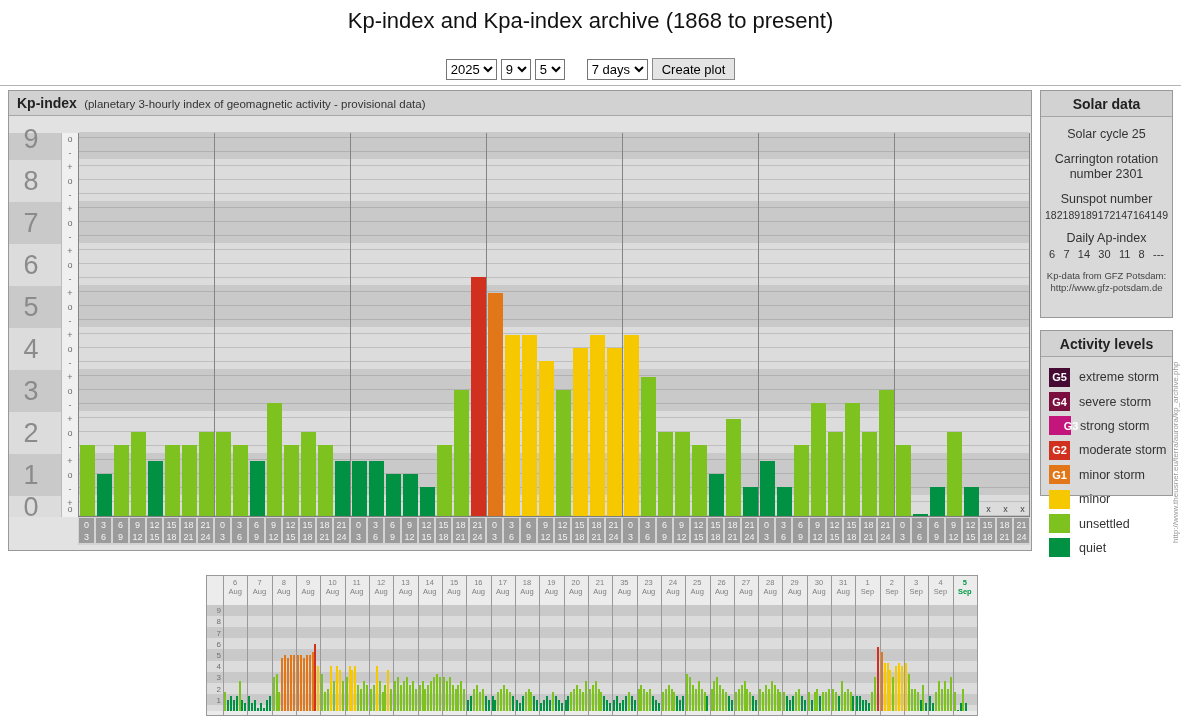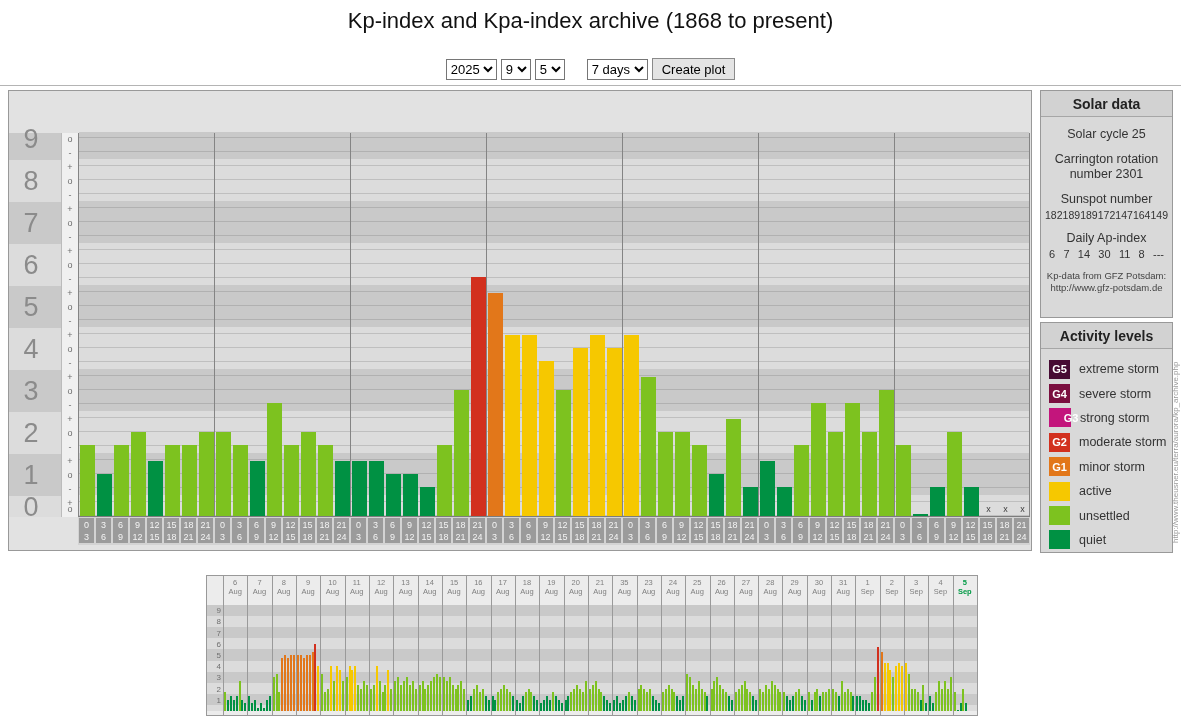--- a/index.html
+++ b/index.html
@@ -42,21 +42,21 @@
   .day-sep{position:absolute;top:0;width:1px;height:100%;background:#848484;}
   .kp-bar{position:absolute;}
   .no-data{position:absolute;bottom:2px;text-align:center;font-size:9px;color:#3c3c3c;}
   #tick-row{position:absolute;left:69px;top:426px;width:952px;height:28px;background:#d3d3d3;}
   .tick-box{position:absolute;top:1px;width:15px;height:25px;background:#9b9b9b;
       color:#f4f4f4;font-size:9px;line-height:12px;text-align:center;padding-top:1px;
       box-sizing:border-box;}
 
   
   #solar-panel{left:1040px;top:90px;width:133px;height:228px;}
-  #activity-panel{left:1040px;top:322px;width:133px;height:231px;}
+  #activity-panel{left:1040px;top:330px;width:133px;height:166px;}
   .side-header{height:26px;line-height:26px;text-align:center;font-size:14px;font-weight:bold;color:#222;}
   .side-body{text-align:center;color:#333;}
   .side-line{font-size:12.5px;margin-top:10px;line-height:15px;padding:0 6px;}
   .num-row{display:flex;justify-content:space-between;padding:2px 4px 0 4px;font-size:10.5px;color:#333;}
   .credit{font-size:9.5px;color:#444;margin-top:10px;line-height:12px;}
   .legend-row{display:flex;align-items:center;height:24.4px;padding-left:8px;}
   .swatch{width:21px;height:19px;display:flex;align-items:center;justify-content:center;
       color:#fff;font-size:11px;font-weight:bold;box-sizing:border-box;}
   .legend-label{font-size:12.5px;color:#333;margin-left:9px;}
 
@@ -92,20 +92,24 @@
     <span class="gap"></span>
     <select>
       <option>7 days</option>
     </select>
     <button>Create plot</button>
   </div>
 
   <div class="top-rule"></div>
 
   <div class="panel" id="main-panel">
+    <div class="panel-header" id="main-header">
+      <b>Kp-index</b>&nbsp;
+      <span class="sub">(planetary 3-hourly index of geomagnetic activity - provisional data)</span>
+    </div>
     <div id="y-col">
         <div class="band" style="bottom: 0px; height: 21px; background: rgb(220, 220, 220);"></div>
         <div class="band" style="bottom: 21px; height: 42px; background: rgb(201, 201, 201);"></div>
         <div class="band" style="bottom: 63px; height: 42px; background: rgb(220, 220, 220);"></div>
         <div class="band" style="bottom: 105px; height: 42px; background: rgb(201, 201, 201);"></div>
         <div class="band" style="bottom: 147px; height: 42px; background: rgb(220, 220, 220);"></div>
         <div class="band" style="bottom: 189px; height: 42px; background: rgb(201, 201, 201);"></div>
         <div class="band" style="bottom: 231px; height: 42px; background: rgb(220, 220, 220);"></div>
         <div class="band" style="bottom: 273px; height: 42px; background: rgb(201, 201, 201);"></div>
         <div class="band" style="bottom: 315px; height: 42px; background: rgb(220, 220, 220);"></div>
@@ -504,21 +508,21 @@
         <div class="legend-row">
           <div class="swatch" style="background: rgb(210, 48, 30);">G2</div>
           <span class="legend-label">moderate storm</span>
         </div>
         <div class="legend-row">
           <div class="swatch" style="background: rgb(226, 119, 26);">G1</div>
           <span class="legend-label">minor storm</span>
         </div>
         <div class="legend-row">
           <div class="swatch" style="background: rgb(246, 200, 0);"></div>
-          <span class="legend-label">active</span>
+          <span class="legend-label">minor</span>
         </div>
         <div class="legend-row">
           <div class="swatch" style="background: rgb(125, 194, 31);"></div>
           <span class="legend-label">unsettled</span>
         </div>
         <div class="legend-row">
           <div class="swatch" style="background: rgb(0, 145, 67);"></div>
           <span class="legend-label">quiet</span>
         </div>
       </div>

